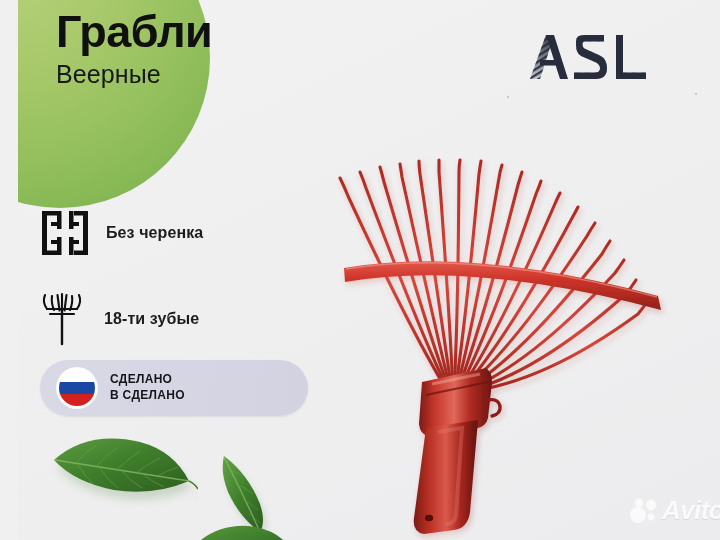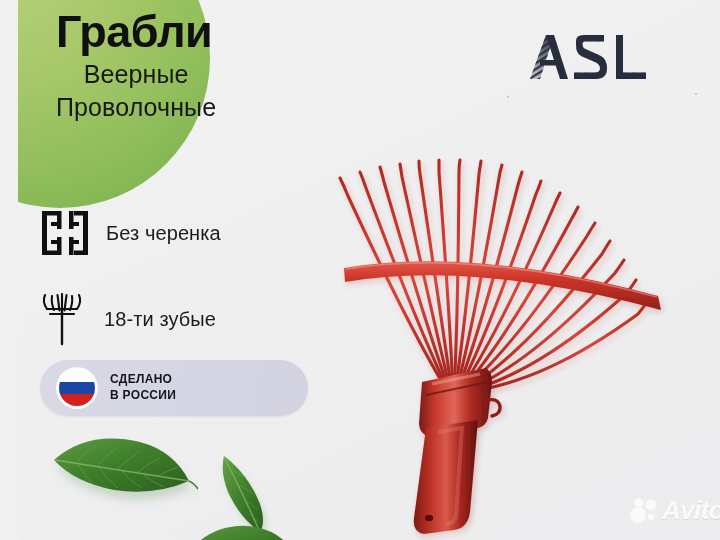--- a/index.html
+++ b/index.html
@@ -29,38 +29,38 @@
   }
 
   
   .title-block { position:absolute; left:38px; top:8px; z-index:6; }
   .title-main {
     font-size:45px; font-weight:bold; color:#101010;
     letter-spacing:-0.5px; line-height:1.08;
   }
   .title-sub {
     font-size:25px; font-weight:normal; color:#17181a;
-    line-height:1.26; letter-spacing:0.1px; margin-top:2px;text-align:center;
+    line-height:1.26; letter-spacing:0.1px; margin-top:2px;
   }
 
   
   .logo { position:absolute; left:498px; top:27px; z-index:6; }
   .logo svg { display:block; }
   .logo-dot {
     position:absolute; width:2px; height:2px; border-radius:50%;
     background:#b9bcc4;
   }
   .logo-dot.d1 { left:489px; top:96px; }
   .logo-dot.d2 { left:677px; top:93px; }
 
   
   .feature { position:absolute; display:flex; align-items:center; z-index:6; }
   .feature .ficon { flex:0 0 auto; display:flex; align-items:center; justify-content:center; }
   .feature .flabel {
-    font-size:20px; color:#1b1c1e; font-weight:normal;
+    font-size:16px; color:#1b1c1e; font-weight:bold;
     letter-spacing:0.1px; white-space:nowrap;
   }
   #feat-handle { left:18px; top:206px; }
   #feat-handle .ficon { width:58px; height:54px; }
   #feat-handle .flabel { margin-left:12px; }
   #feat-teeth { left:20px; top:290px; }
   #feat-teeth .ficon { width:48px; height:58px; }
   #feat-teeth .flabel { margin-left:18px; }
 
   
@@ -120,21 +120,20 @@
 </head>
 <body>
 
 <div id="stage">
 
   <div class="green-circle"></div>
 
   <div class="title-block">
     <div class="title-main">Грабли</div>
     <div class="title-sub">Веерные</div>
-    <div class="title-sub">Проволочные</div>
   </div>
 
   <div class="logo">
     <svg width="160" height="60" viewBox="0 0 160 60" aria-hidden="true">
       <defs>
         <pattern id="stripes" width="5" height="5" patternUnits="userSpaceOnUse" patternTransform="rotate(58)">
           <rect width="5" height="5" fill="#ffffff" opacity="0"></rect>
           <rect width="2.3" height="5" fill="#272d3d"></rect>
         </pattern>
         <linearGradient id="fadeA" x1="0" y1="1" x2="0.55" y2="0">
@@ -223,21 +222,21 @@
   <div class="badge">
     <span class="flag-wrap">
       <span class="flag-circle">
         <i class="fw"></i>
           <i class="fb"></i>
           <i class="fr"></i>
       </span>
     </span>
     <span class="btext">
       <span>СДЕЛАНО</span><br>
-      <span>В РОССИИ</span>
+      <span>В СДЕЛАНО</span>
     </span>
   </div>
 
   <svg class="rake" viewBox="0 0 720 540" aria-hidden="true">
     <defs>
       <linearGradient id="tineG" x1="0" y1="0" x2="0" y2="1">
         <stop offset="0%" stop-color="#b02a22"></stop>
         <stop offset="50%" stop-color="#d8453a"></stop>
         <stop offset="100%" stop-color="#9d241d"></stop>
       </linearGradient>

